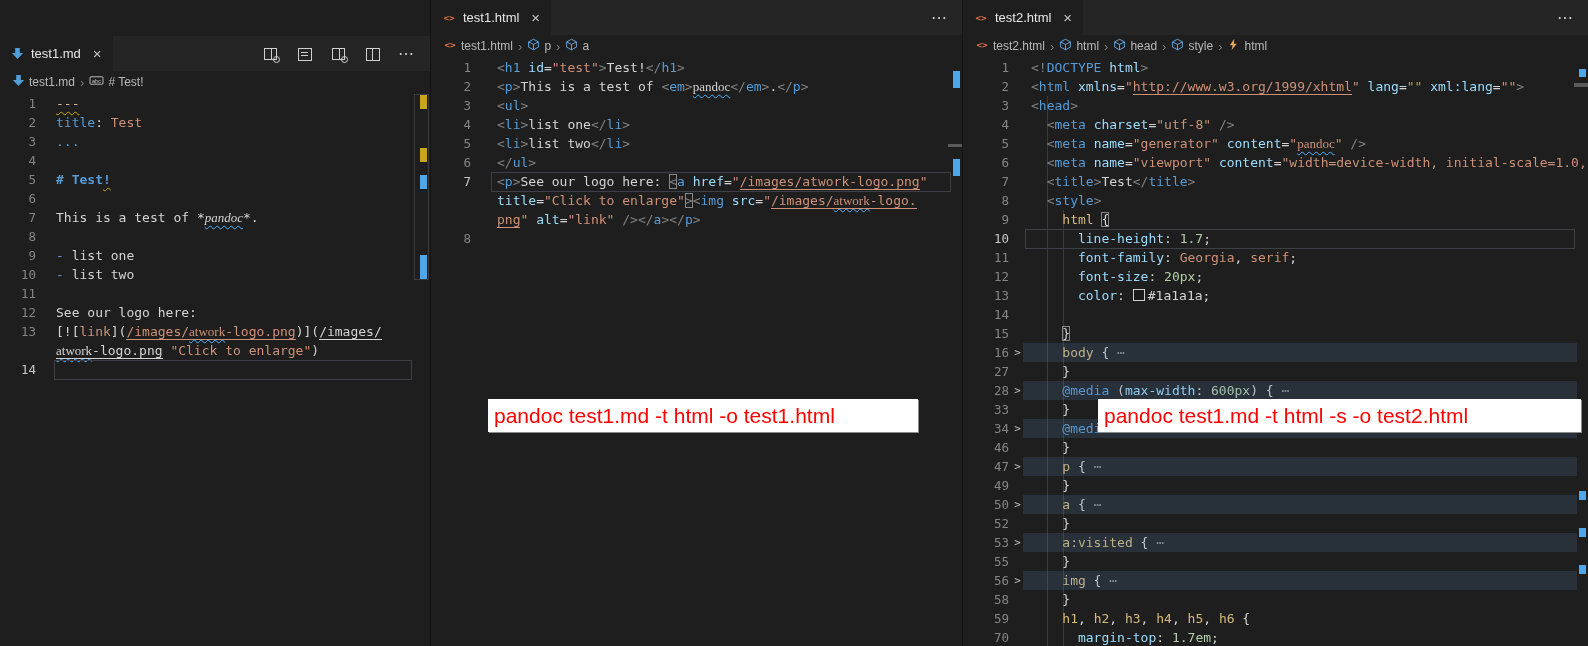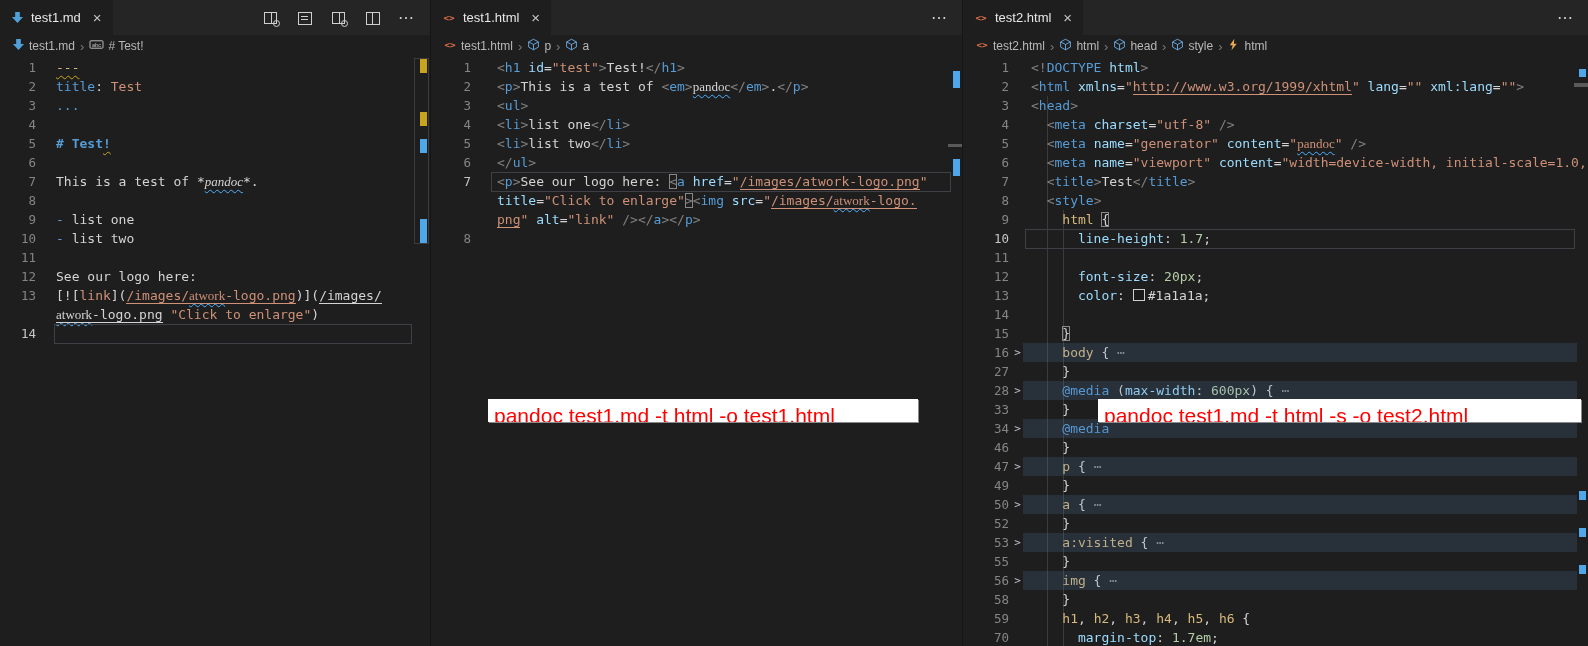--- a/index.html
+++ b/index.html
@@ -3,21 +3,21 @@
 <meta charset="utf-8">
 <style>
   html,body{margin:0;padding:0;}
   body{
     position:relative;width:1588px;height:646px;overflow:hidden;
     background:var(--bg,#1e1e1e);
     font-family:"Liberation Sans",sans-serif;
     -webkit-font-smoothing:antialiased;
   }
   .pane{position:absolute;top:0;bottom:0;overflow:hidden;background:var(--bg,#1e1e1e);}
-  .pane.p0{left:0;width:430px;}
+  .pane.p0{left:0;width:430px;margin-top:36px;}
   .pane.p1{left:430px;width:532px;border-left:1px solid #151515;}
   .pane.p2{left:962px;width:626px;border-left:1px solid #151515;}
 
   
   .tabbar{height:35px;background:var(--chrome,#252526);display:flex;align-items:stretch;}
   .tab{display:flex;align-items:center;gap:7px;padding:0 11px;background:var(--bg,#1e1e1e);color:#e7e7e7;font-size:13px;cursor:pointer;}
   .tab-ic{display:inline-flex;align-items:center;}
   .tab-close{color:#c5c5c5;font-size:15px;margin-left:5px;line-height:1;}
   .actions{margin-left:auto;display:flex;align-items:center;gap:16px;padding-right:16px;color:#cfcfcf;}
 
@@ -78,21 +78,21 @@
   .ruler{position:absolute;top:58px;bottom:0;right:0;width:15px;}
   .marker{position:absolute;right:3px;width:7px;}
   .marker.bar{right:0;width:15px;}
   .slider{position:absolute;top:0;right:1px;width:13px;height:184px;border:1px solid #3c3c3c;}
 
   
   .guide{position:absolute;width:1px;background:#3b3b3b;}
 
   
   .annotation{
-    position:absolute;height:23px;line-height:33px;background:var(--annbg,#ffffff);
+    position:absolute;height:33px;line-height:33px;background:var(--annbg,#ffffff);
     color:var(--red,#ff0000);font-size:21px;padding-left:6px;white-space:nowrap;overflow:hidden;
     box-shadow:1px 1px 0 #8a8a8a;z-index:10;font-family:"Liberation Sans",sans-serif;
   }
   .annotation.cmd1{left:488px;top:399px;width:424px;}
   .annotation.cmd2{left:1098px;top:399px;width:477px;}
 </style>
 </head>
 <body>
 
 <div class="pane p0">
@@ -408,20 +408,21 @@
       </div>
       <div class="row">
         <div class="curline"></div>
         <span class="ln act">10</span>
         <span class="fold"></span>
         <span class="code"><span class="w">      </span><span class="lb">line-height</span><span class="w">: </span><span class="num">1.7</span><span class="w">;</span></span>
       </div>
       <div class="row">
         <span class="ln">11</span>
         <span class="fold"></span>
+        <span class="code"><span class="w">      </span><span class="lb">font-family</span><span class="w">: </span><span class="str">Georgia</span><span class="w">, </span><span class="str">serif</span><span class="w">;</span></span>
       </div>
       <div class="row">
         <span class="ln">12</span>
         <span class="fold"></span>
         <span class="code"><span class="w">      </span><span class="lb">font-size</span><span class="w">: </span><span class="num">20px</span><span class="w">;</span></span>
       </div>
       <div class="row">
         <span class="ln">13</span>
         <span class="fold"></span>
         <span class="code"><span class="w">      </span><span class="lb">color</span><span class="w">: </span><span class="swatch" style="background: rgb(26, 26, 26);"></span><span class="w">#1a1a1a</span><span class="w">;</span></span>

